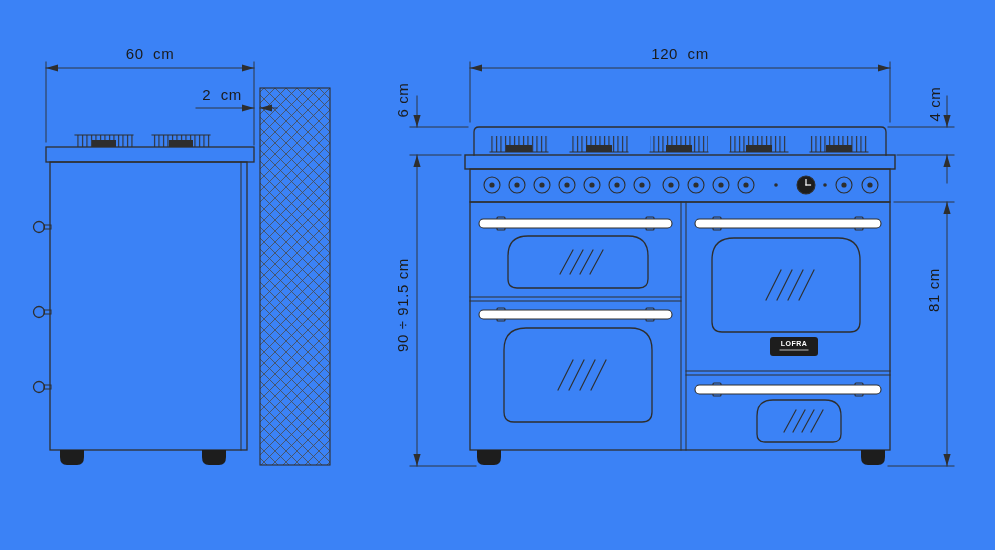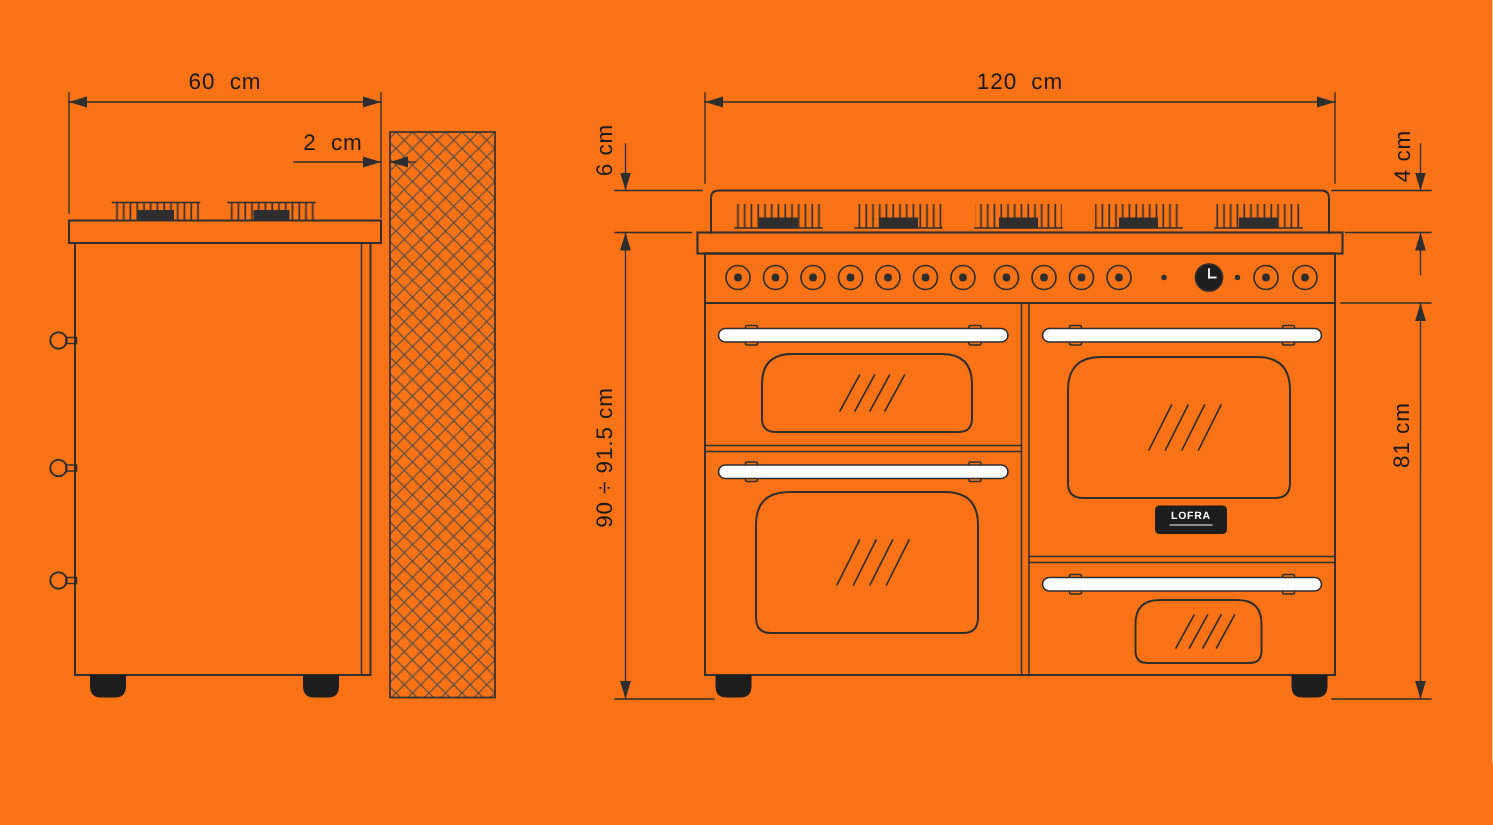--- a/index.html
+++ b/index.html
@@ -1,17 +1,17 @@
 <!DOCTYPE html>
 <html><head>
 <meta charset="utf-8">
 <style>
   html,body { margin:0; padding:0; background:#ffffff; }
   .canvas {
-    position:relative; width:995px; height:550px; background:#f97316;
+    position:relative; width:995px; height:550px; background:#3b82f6;
     font-family:"Liberation Sans", sans-serif; overflow:hidden;
   }
   svg { position:absolute; left:0; top:0; }
   .dim-text {
     font-family:"Liberation Sans", sans-serif;
     font-size:15px; fill:#1b1b1b; stroke:none; letter-spacing:0.6px;
   }
   .logo-text {
     font-family:"Liberation Sans", sans-serif;
     font-size:7px; font-weight:bold; fill:#ffffff; stroke:none; letter-spacing:0.5px;

